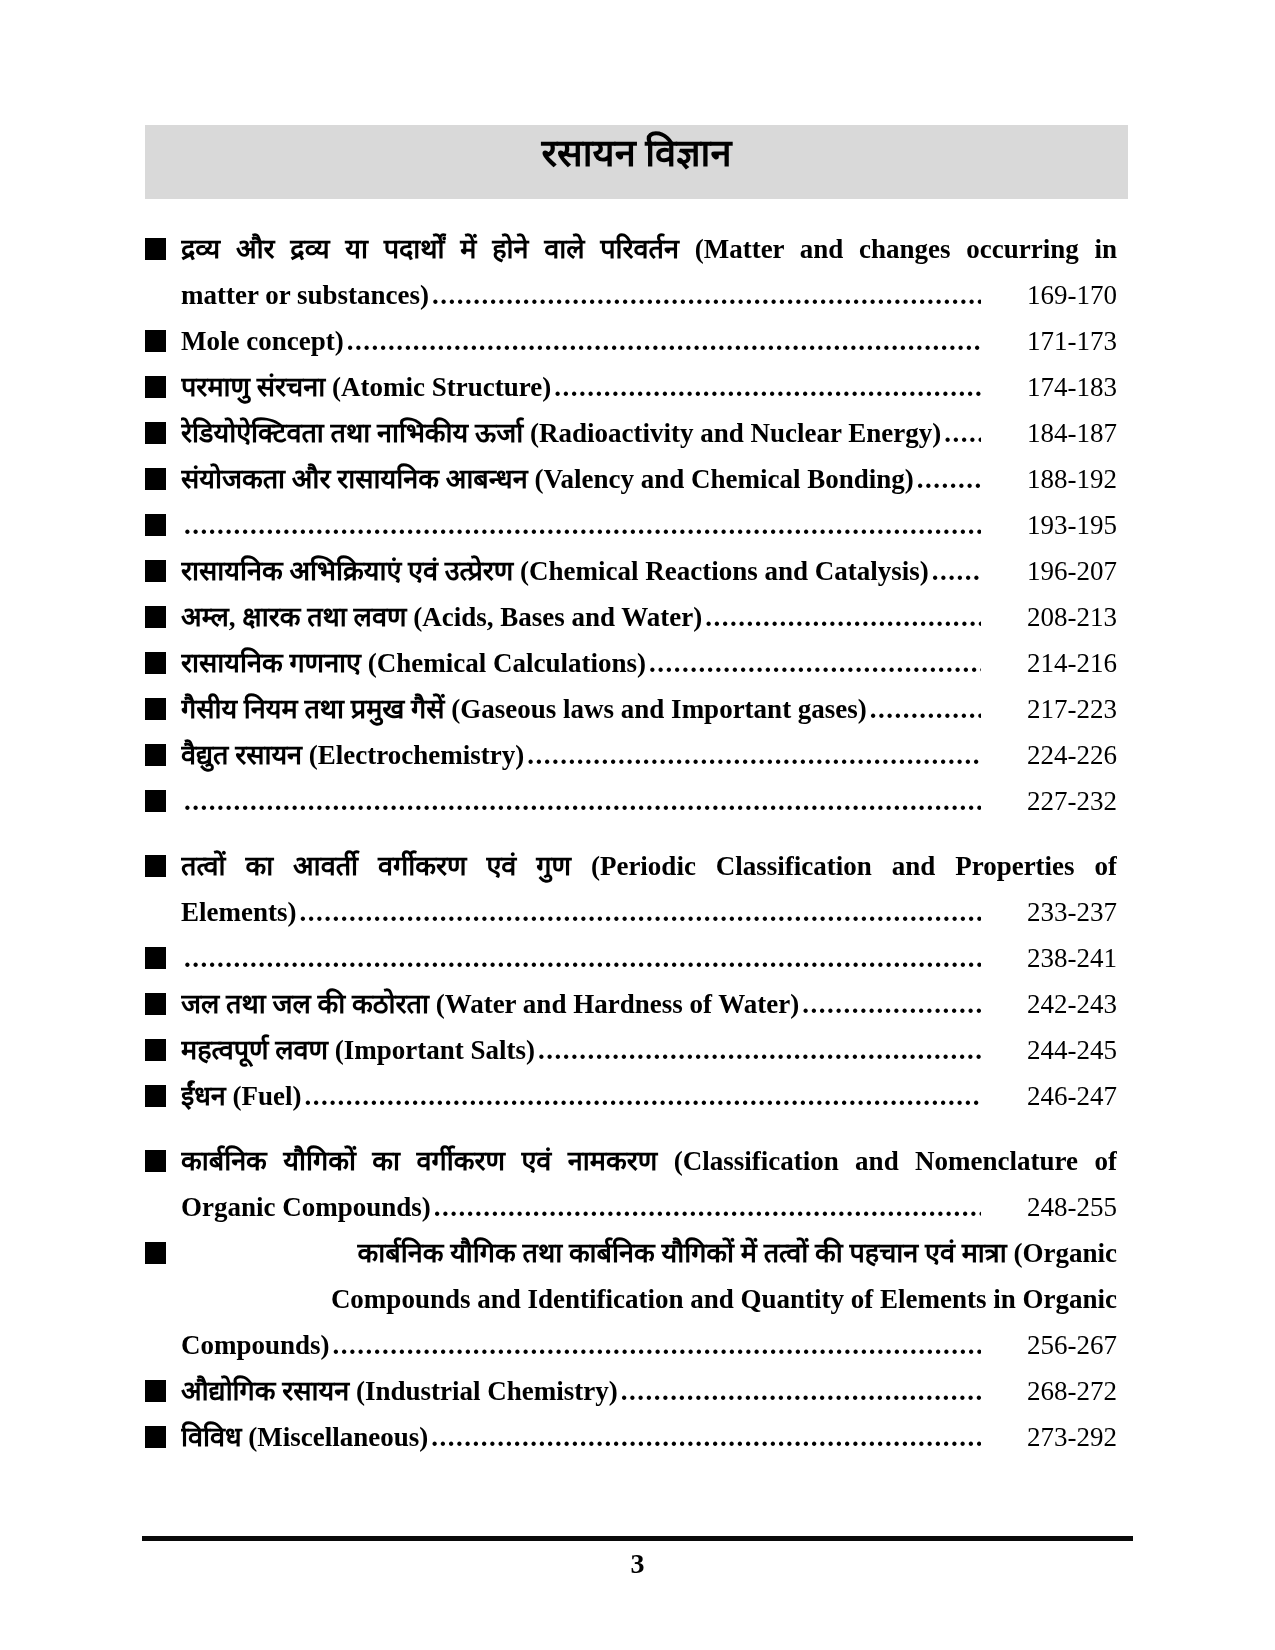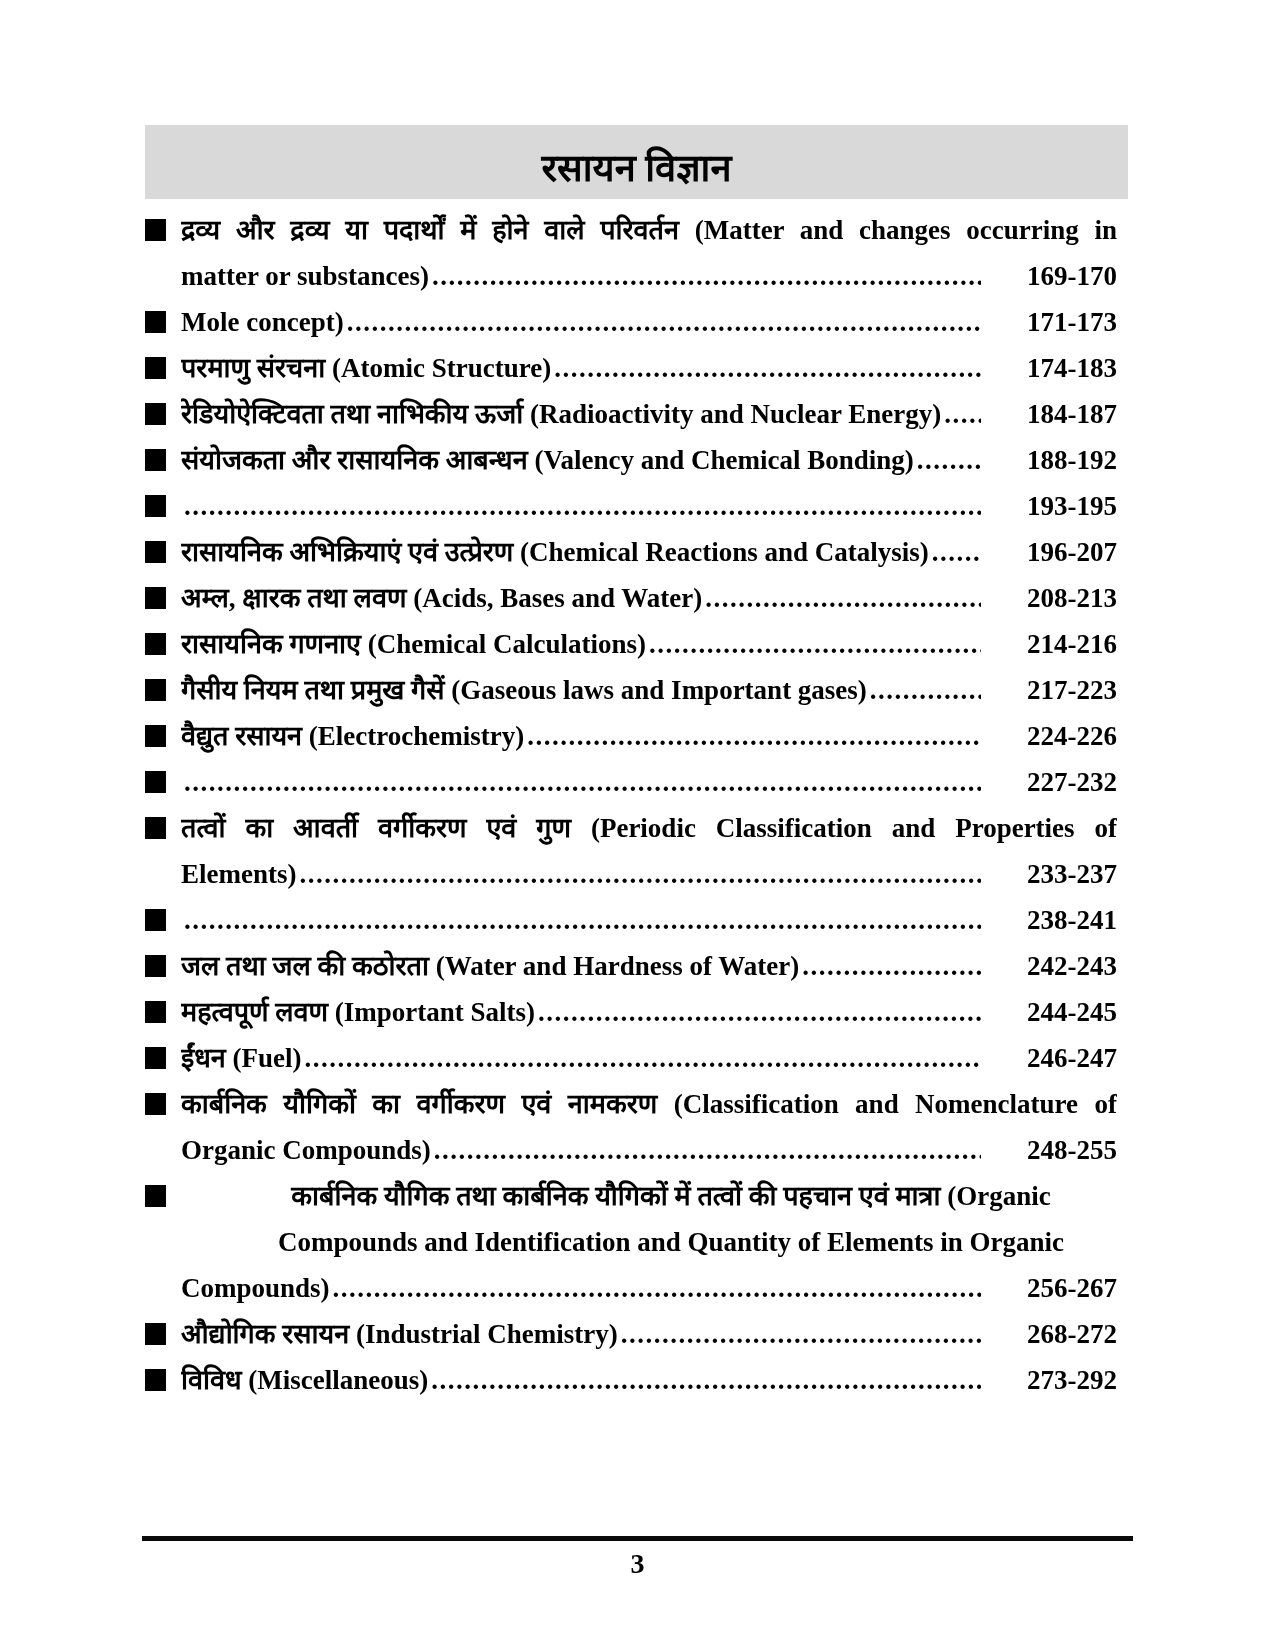--- a/index.html
+++ b/index.html
@@ -22,21 +22,21 @@
     top: 125px;
     width: 983px;
     height: 74px;
     background: #d9d9d9;
     text-align: center;
   }
   .header-title {
     font-size: 38px;
     font-weight: bold;
     line-height: 46px;
-    padding-top: 20px;
+    padding-top: 5px;
   }
   .toc {
     position: absolute;
     left: 145px;
     top: 207px;
     width: 972px;
     font-size: 27px;
     font-weight: bold;
   }
   .entry {
@@ -53,23 +53,24 @@
   }
   .line {
     height: 46px;
     line-height: 46px;
     overflow: hidden;
   }
   .jline {
     text-align: justify;
     text-align-last: justify;
     white-space: nowrap;
+    margin-top: 19px;
   }
   .pline {
-    text-align: center;
+    text-align: right;
     white-space: nowrap;
     margin-left: 44px;
   }
   .lastline {
     display: flex;
     align-items: baseline;
     white-space: nowrap;
   }
   .tail { flex: 0 0 auto; }
   .leader {
@@ -77,21 +78,21 @@
     overflow: hidden;
     margin: 0 2px 0 3px;
     min-width: 10px;
   }
   .leader::after {
     content: "........................................................................................................................................................................................................................................................................................................................................";
     letter-spacing: 1.5px;
   }
   .pages {
     flex: 0 0 auto;
-    font-weight: bold;
+    font-weight: normal;
     margin-left: 44px;
   }
   .footer-rule {
     position: absolute;
     left: 142px;
     top: 1536px;
     width: 991px;
     height: 5px;
     background: #0a0a0a;
   }

